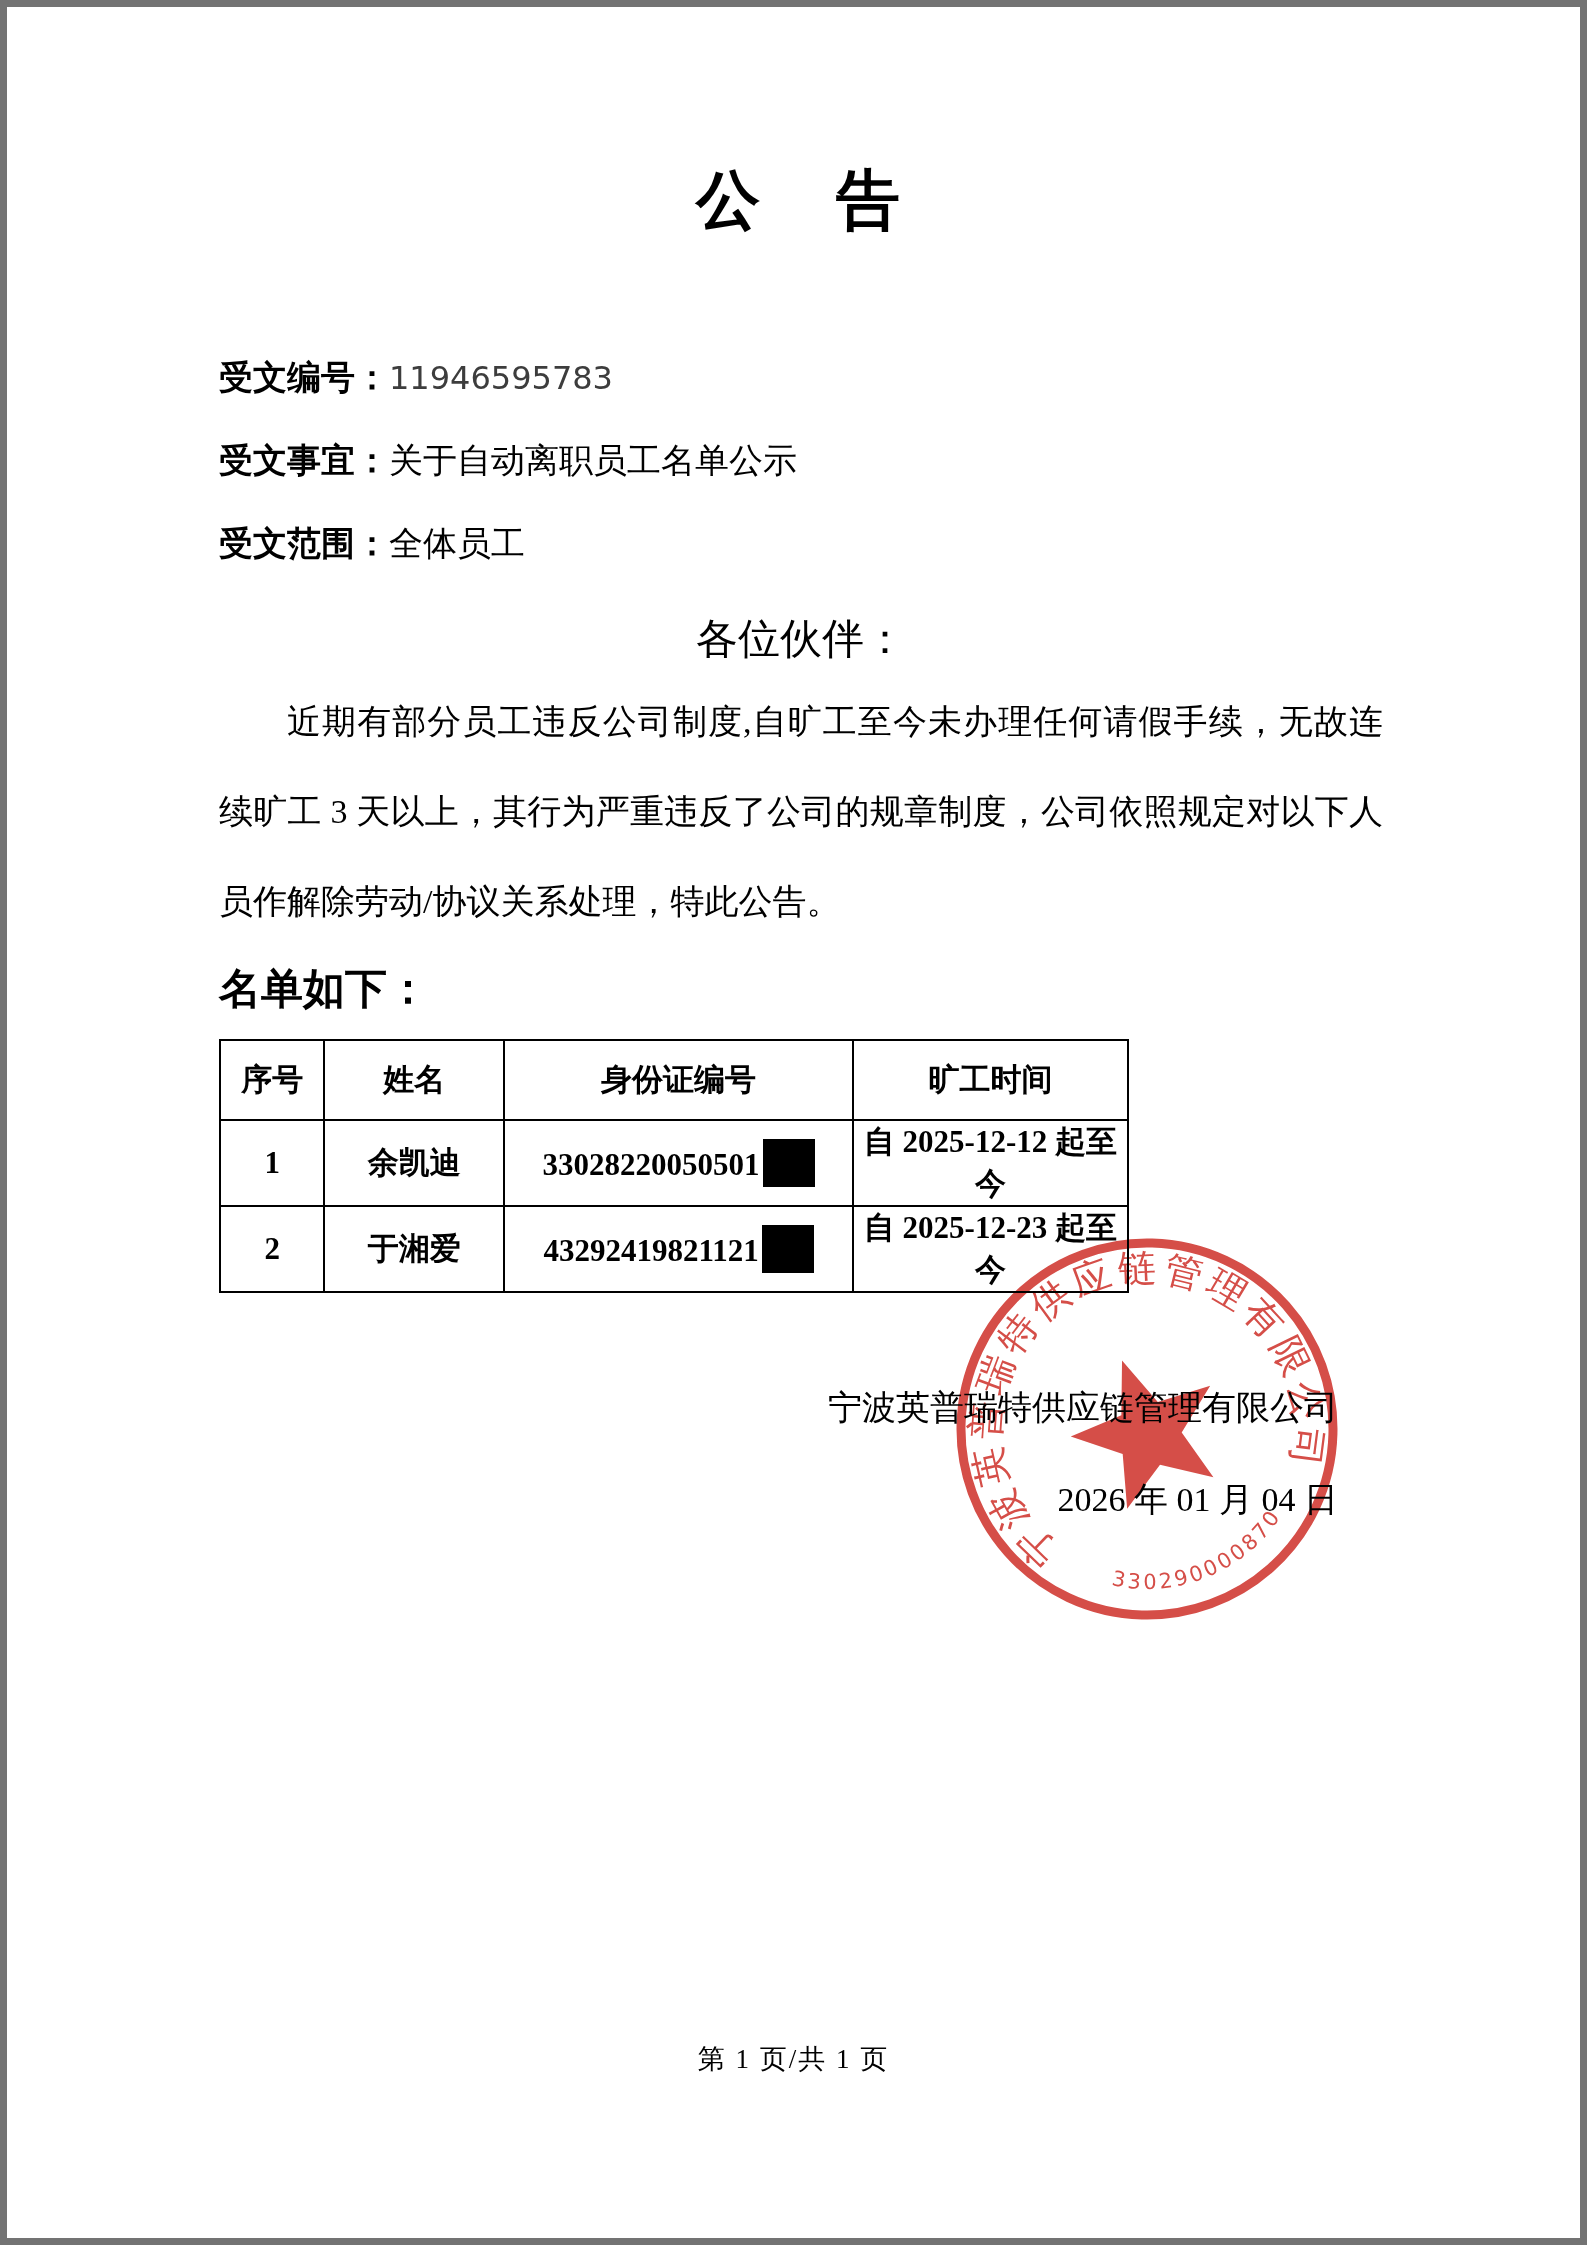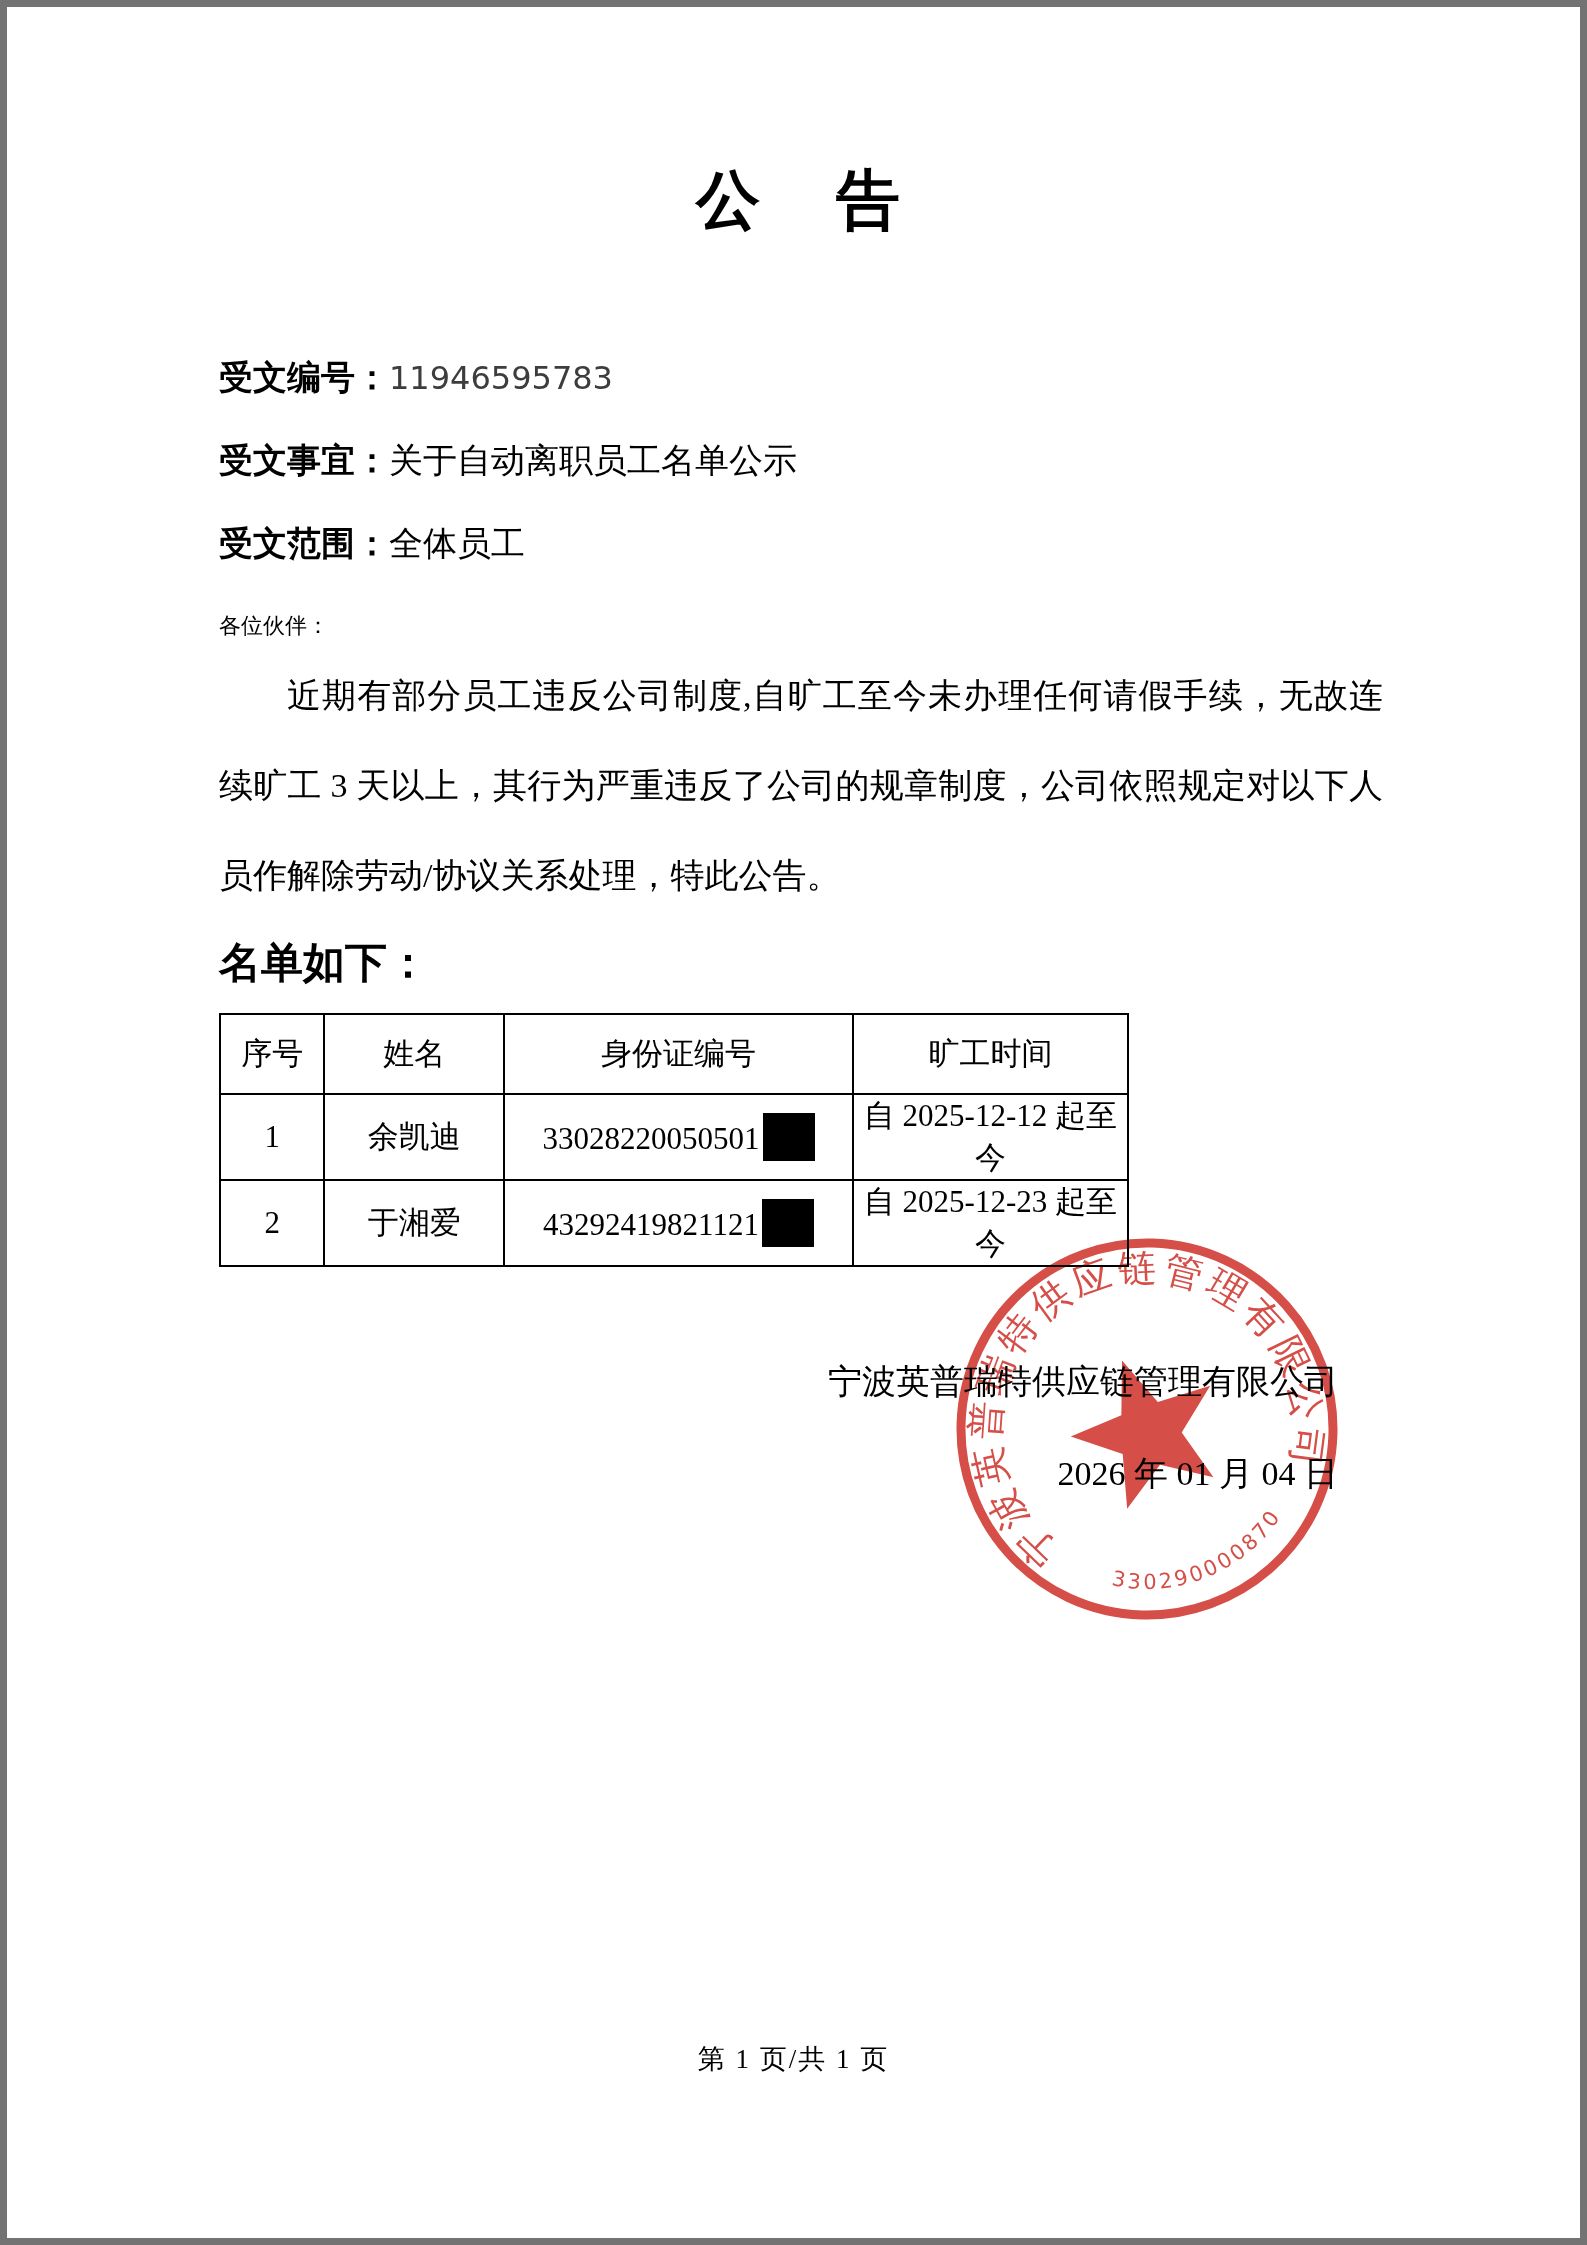--- a/index.html
+++ b/index.html
@@ -31,23 +31,24 @@
     line-height: 38px;
   }
   .meta-label { font-weight: bold; text-align: center; }
   .meta-value { }
   .meta-value.mono-num {
     font-family: "DejaVu Sans", "Liberation Sans", sans-serif;
     font-size: 32px;
     color: #3d3d3d;
   }
   .salutation {
-    font-size: 22px;
+    font-size: 42px;
     margin-top: 48px;
     margin-bottom: 10px;
+    text-align: center;
   }
   .body-paragraph {
     font-size: 34px;
     line-height: 90px;
     text-align: justify;
     text-indent: 2em;
     margin-top: 8px;
   }
   .list-heading {
     font-family: "Liberation Sans", "DejaVu Sans", sans-serif;
@@ -60,21 +61,21 @@
     border-collapse: collapse;
     width: 910px;
     table-layout: fixed;
   }
   table.roster th, table.roster td {
     border: 2px solid #000;
     height: 80px;
     text-align: center;
     vertical-align: middle;
     font-size: 31px;
-    font-weight: normal;
+    font-weight: bold;
     padding: 0 4px;
   }
   col.c-no  { width: 11.5%; }
   col.c-name{ width: 19.8%; }
   col.c-id  { width: 38.4%; }
   col.c-per { width: 30.3%; }
   .redact {
     display: inline-block;
     width: 52px;
     height: 48px;

